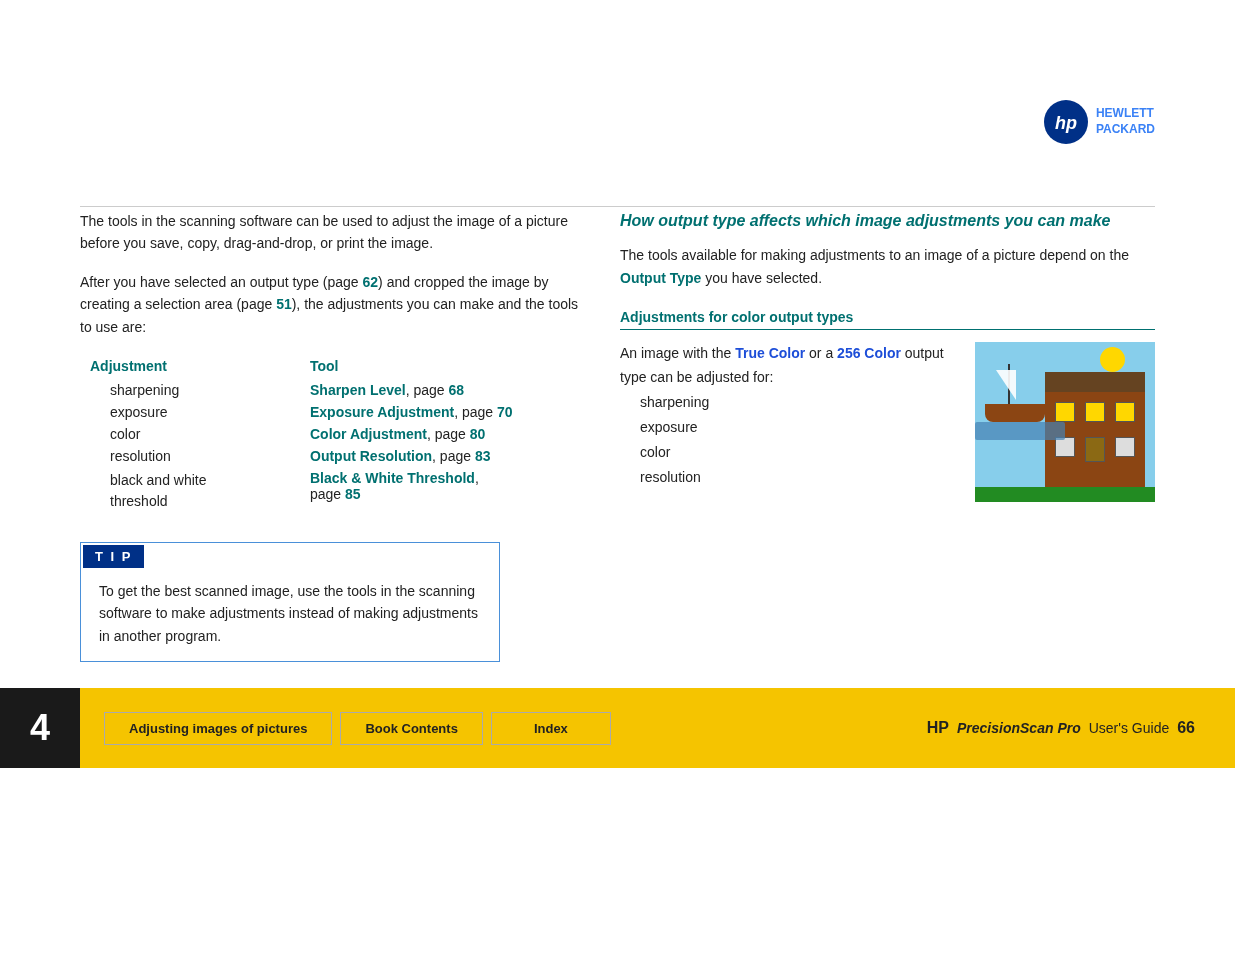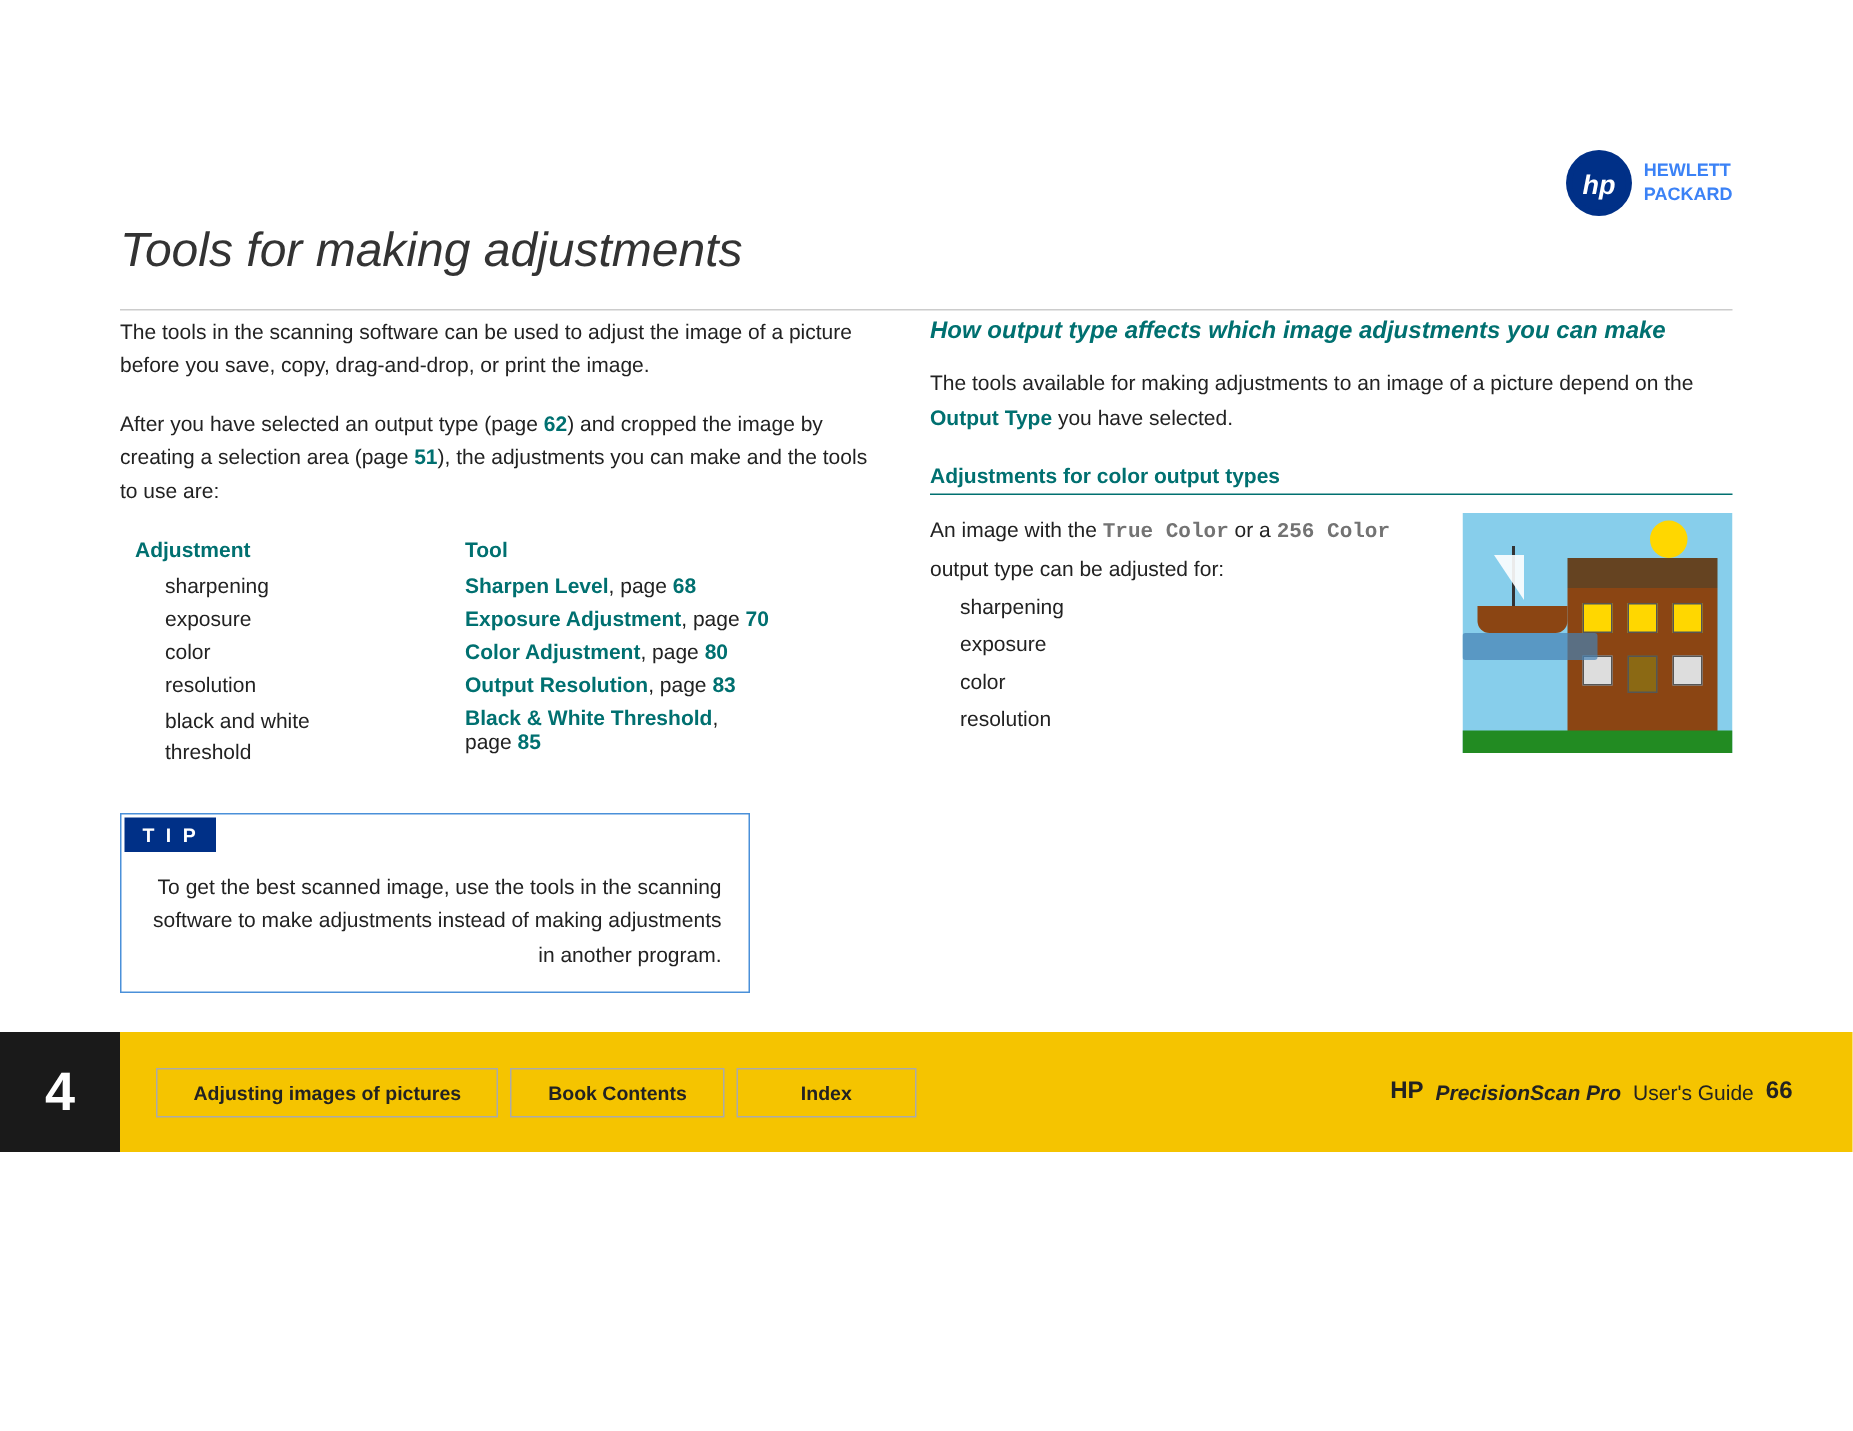--- a/index.html
+++ b/index.html
@@ -163,21 +163,20 @@
       padding: 4px 12px;
       letter-spacing: 2px;
       display: inline-block;
     }
 
     .tip-content {
       padding: 12px 16px;
       font-size: 14px;
       line-height: 1.6;
       color: #222;
-      text-align: right;
     }
 
     
     .right-section-title {
       font-size: 16px;
       font-style: italic;
       font-weight: bold;
       color: #007070;
       margin-bottom: 12px;
       line-height: 1.4;
@@ -212,24 +211,23 @@
     }
 
     .color-text {
       font-size: 14px;
       line-height: 1.7;
       color: #222;
       flex: 1;
     }
 
     .color-text a {
-      color: #737373;
+      color: #1d4ed8;
       font-weight: bold;
       text-decoration: none;
-      font-family: Liberation Mono, monospace;
     }
 
     .color-list {
       margin-left: 20px;
       list-style: none;
     }
 
     .color-list li {
       color: #222;
       font-size: 14px;
@@ -427,21 +425,20 @@
         <circle cx="18" cy="18" r="18" fill="#003087"></circle>
         <text x="18" y="25" text-anchor="middle" fill="white" font-size="18" font-style="italic" font-family="Arial" font-weight="bold">hp</text>
       </svg>
     </div>
     <div class="hp-logo-text">
       <div>HEWLETT</div>
       <div>PACKARD</div>
     </div>
   </div>
 
-  <div class="page-title">Tools for making adjustments</div>
 
   <div class="divider-line"></div>
 
   <div class="content-area">
 
     <div class="left-column">
 
       <p class="intro-text">The tools in the scanning software can be used to adjust the image of a picture before you save, copy, drag-and-drop, or print the image.</p>
 
       <p class="intro-text">

